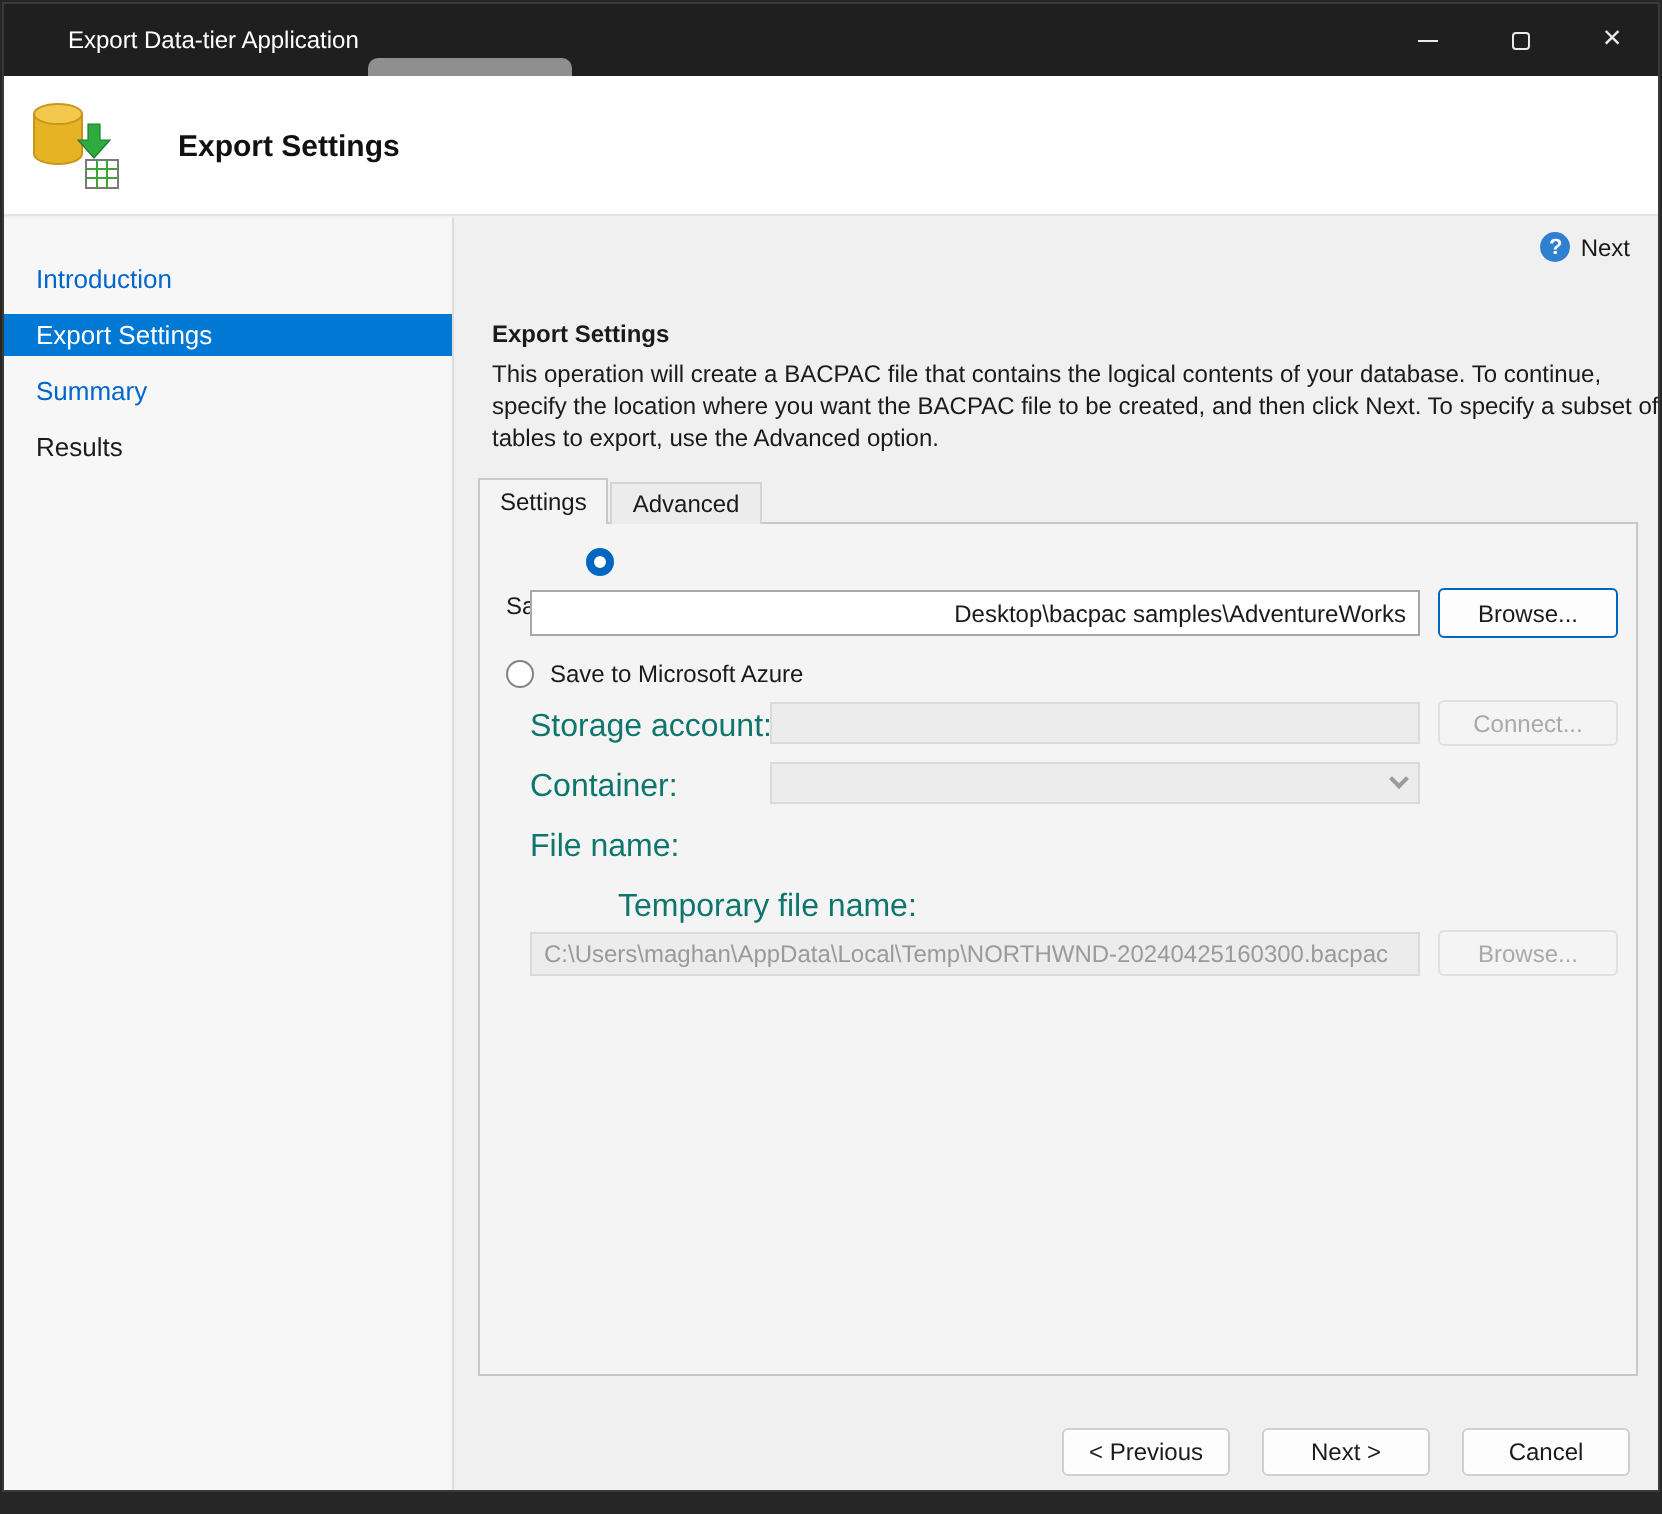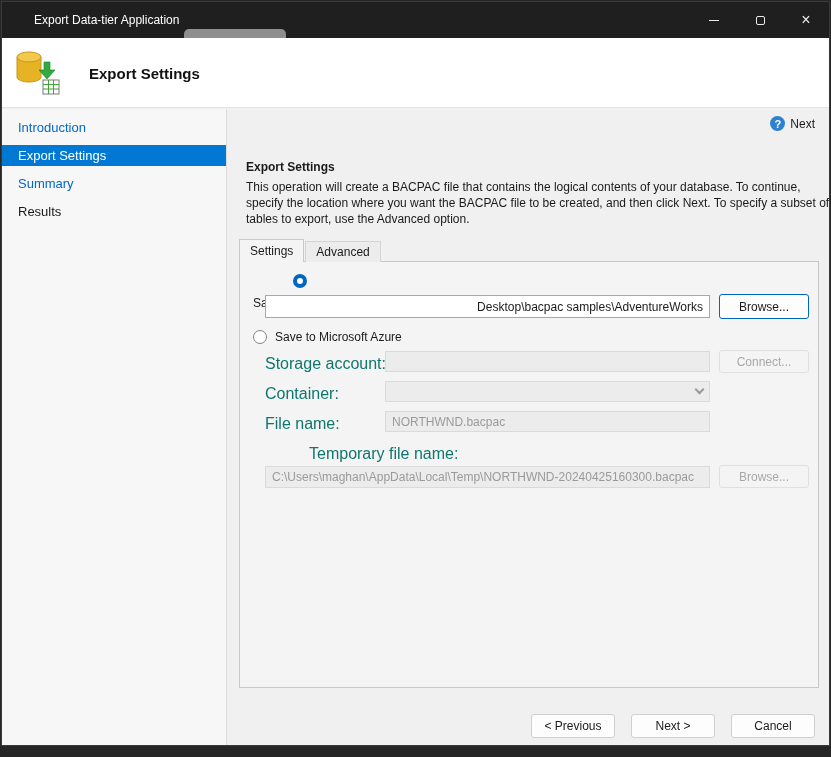--- a/index.html
+++ b/index.html
@@ -34,21 +34,21 @@
   
   .header {
     position:absolute; left:0; top:36px; right:0; height:70px;
     background:#ffffff; border-bottom:1px solid #e3e3e3;
   }
   .header-icon { position:absolute; left:12px; top:11px; width:48px; height:48px; }
   .header-title { position:absolute; left:87px; top:27px; font-size:15px; font-weight:bold; color:#111; }
   
   .sidebar {
     position:absolute; left:0; top:107px; bottom:0; width:225px;
-    background:#f7f7f7; border-right:1px solid #dcdcdc; padding-top:8px;
+    background:#f7f7f7; border-right:1px solid #dcdcdc; padding-top:20px;
   }
   .side-item { height:21px; line-height:21px; padding-left:16px; margin-bottom:7px; font-size:13px; cursor:default; }
   .side-item.link  { color:#0066cc; }
   .side-item.active{ background:#0078d4; color:#ffffff; }
   .side-item.plain { color:#1a1a1a; }
   
   .main { position:absolute; left:226px; top:107px; right:0; bottom:0; background:#f0f0f0; }
   .help { position:absolute; top:7px; right:14px; display:flex; align-items:center; gap:5px; }
   .help-icon {
     width:15px; height:15px; border-radius:50%; background:#2f80d0; color:#ffffff;
@@ -164,21 +164,20 @@
       <div class="field-label" style="left:25px; top:93px;">Storage account:</div>
       <div class="textbox disabled" style="left:145px; top:89px; width:325px; height:21px;"></div>
       <div class="btn disabled" style="left:479px; top:88px; width:90px; height:23px;">Connect...</div>
 
       <div class="field-label" style="left:25px; top:123px;">Container:</div>
       <div class="textbox disabled" style="left:145px; top:119px; width:325px; height:21px;">
         <span class="combo-chevron"></span>
       </div>
 
       <div class="field-label" style="left:25px; top:153px;">File name:</div>
-      <div class="textbox disabled" style="left:145px; top:149px; width:325px; height:21px;">NORTHWND.bacpac</div>
 
       <div class="field-label" style="left:25px; top:183px;margin-left:44px;">Temporary file name:</div>
       <div class="textbox disabled" style="left:25px; top:204px; width:445px; height:22px;">C:\Users\maghan\AppData\Local\Temp\NORTHWND-20240425160300.bacpac</div>
       <div class="btn disabled" style="left:479px; top:203px; width:90px; height:23px;">Browse...</div>
 
     </div>
 
     <div class="footer">
       <div class="btn enabled">&lt; Previous</div>
       <div class="btn enabled">Next &gt;</div>

